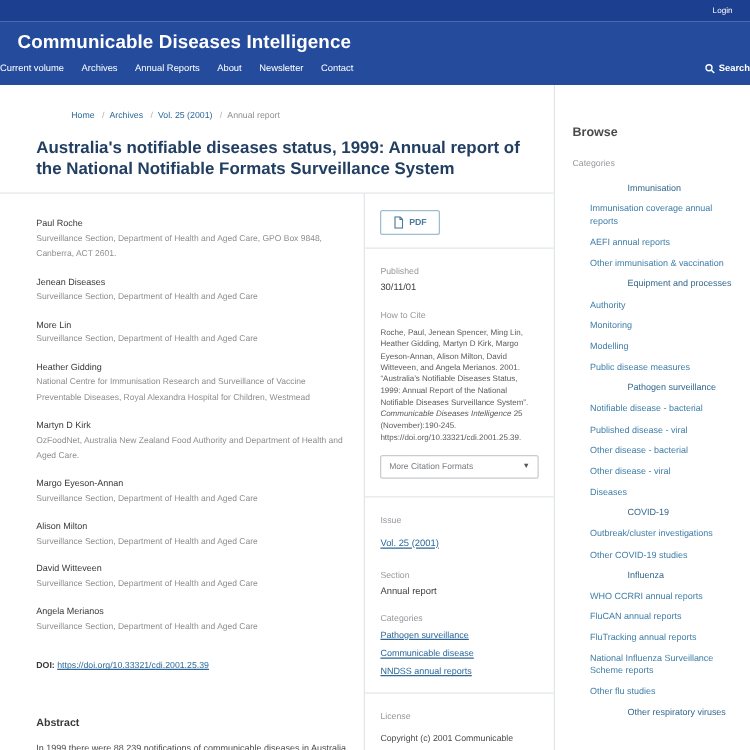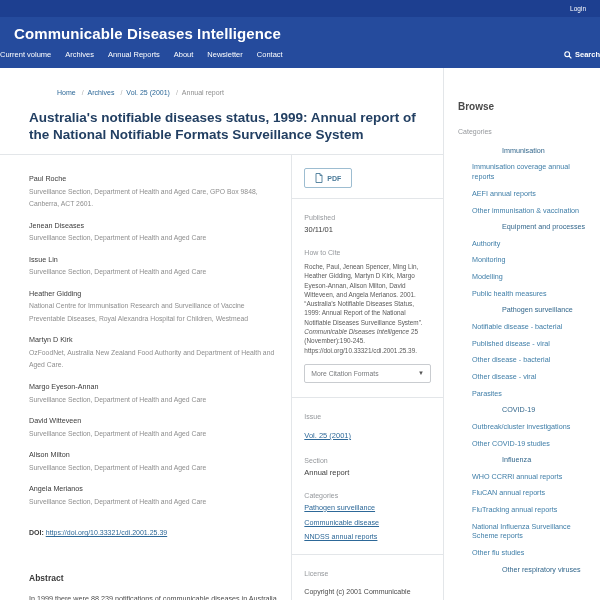--- a/index.html
+++ b/index.html
@@ -148,46 +148,46 @@
               <div class="author-name">Paul Roche</div>
               <div class="author-aff">Surveillance Section, Department of Health and Aged Care, GPO Box 9848, Canberra, ACT 2601.</div>
             </div>
 
             <div class="author">
               <div class="author-name">Jenean Diseases</div>
               <div class="author-aff">Surveillance Section, Department of Health and Aged Care</div>
             </div>
 
             <div class="author">
-              <div class="author-name">Issue Lin</div>
+              <div class="author-name">More Lin</div>
               <div class="author-aff">Surveillance Section, Department of Health and Aged Care</div>
             </div>
 
             <div class="author">
               <div class="author-name">Heather Gidding</div>
               <div class="author-aff">National Centre for Immunisation Research and Surveillance of Vaccine Preventable Diseases, Royal Alexandra Hospital for Children, Westmead</div>
             </div>
 
             <div class="author">
               <div class="author-name">Martyn D Kirk</div>
               <div class="author-aff">OzFoodNet, Australia New Zealand Food Authority and Department of Health and Aged Care.</div>
             </div>
 
             <div class="author">
               <div class="author-name">Margo Eyeson-Annan</div>
               <div class="author-aff">Surveillance Section, Department of Health and Aged Care</div>
             </div>
 
             <div class="author">
+              <div class="author-name">Alison Milton</div>
+              <div class="author-aff">Surveillance Section, Department of Health and Aged Care</div>
+            </div>
+
+            <div class="author">
               <div class="author-name">David Witteveen</div>
-              <div class="author-aff">Surveillance Section, Department of Health and Aged Care</div>
-            </div>
-
-            <div class="author">
-              <div class="author-name">Alison Milton</div>
               <div class="author-aff">Surveillance Section, Department of Health and Aged Care</div>
             </div>
 
             <div class="author">
               <div class="author-name">Angela Merianos</div>
               <div class="author-aff">Surveillance Section, Department of Health and Aged Care</div>
             </div>
           </div>
 
         <div class="doi-row">
@@ -274,37 +274,37 @@
         <div class="side-group">
           <a class="side-group-label">Equipment and processes</a>
           <div>
 
               <a class="side-child">Authority</a>
 
               <a class="side-child">Monitoring</a>
 
               <a class="side-child">Modelling</a>
 
-              <a class="side-child">Public health measures</a>
+              <a class="side-child">Public disease measures</a>
             </div>
         </div>
 
         <div class="side-group">
           <a class="side-group-label">Pathogen surveillance</a>
           <div>
 
               <a class="side-child">Notifiable disease - bacterial</a>
 
               <a class="side-child">Published disease - viral</a>
 
               <a class="side-child">Other disease - bacterial</a>
 
               <a class="side-child">Other disease - viral</a>
 
-              <a class="side-child">Parasites</a>
+              <a class="side-child">Diseases</a>
             </div>
         </div>
 
         <div class="side-group">
           <a class="side-group-label">COVID-19</a>
           <div>
 
 
               <a class="side-child">Outbreak/cluster investigations</a>
 

